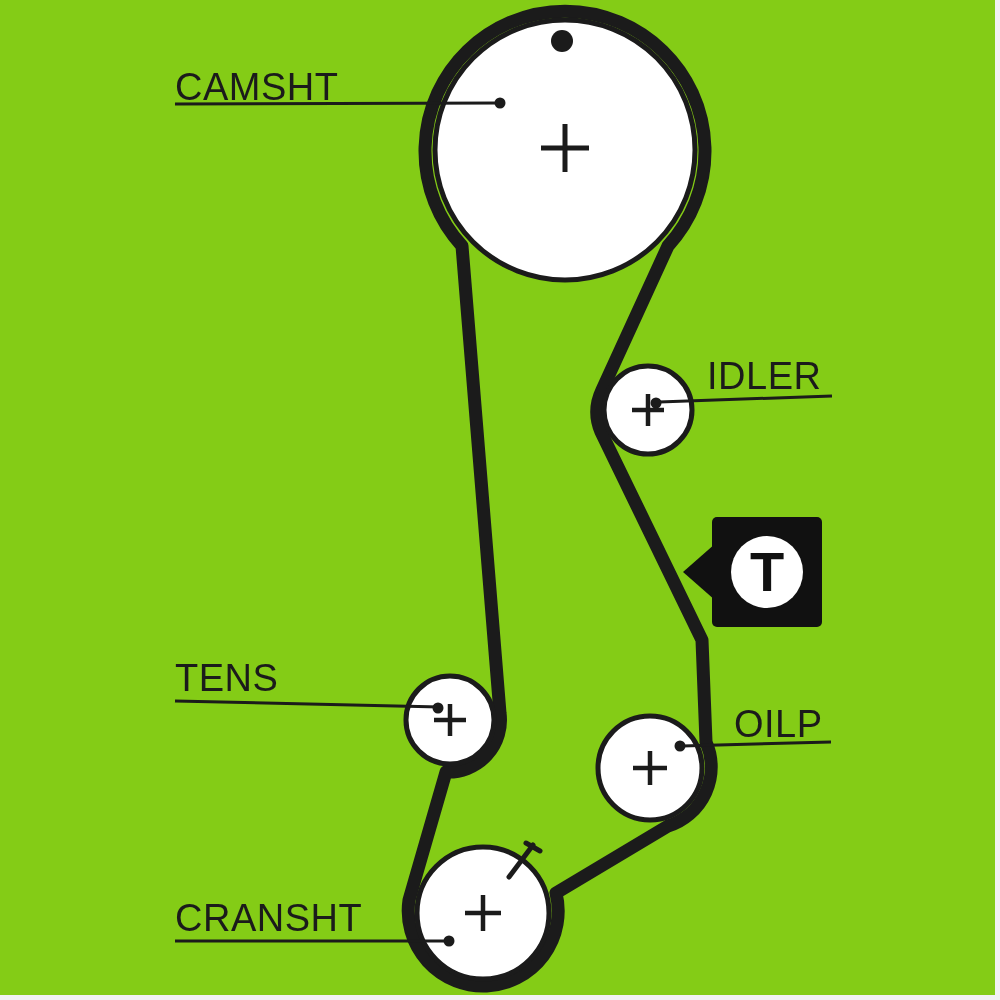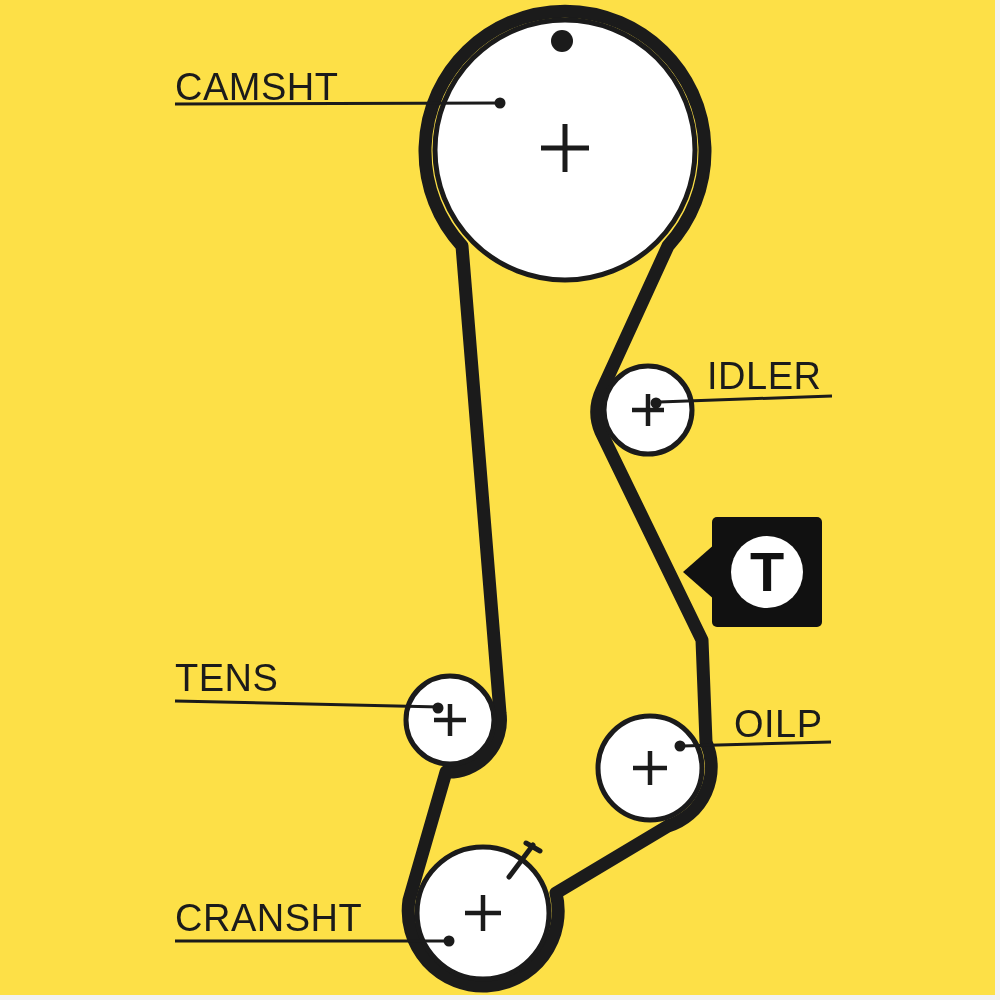--- a/index.html
+++ b/index.html
@@ -8,21 +8,21 @@
     background: #ffffff;
     width: 1000px;
     height: 1000px;
     overflow: hidden;
     font-family: "Liberation Sans", sans-serif;
   }
   .stage {
     position: relative;
     width: 1000px;
     height: 1000px;
-    background: #fde047;
+    background: #84cc16;
   }
   
   .edge-right {
     position: absolute; right: 0; top: 0; width: 5px; height: 100%;
     background: #f2f2f2;
   }
   .edge-bottom {
     position: absolute; left: 0; bottom: 0; width: 100%; height: 5px;
     background: #f2f2f2;
   }

